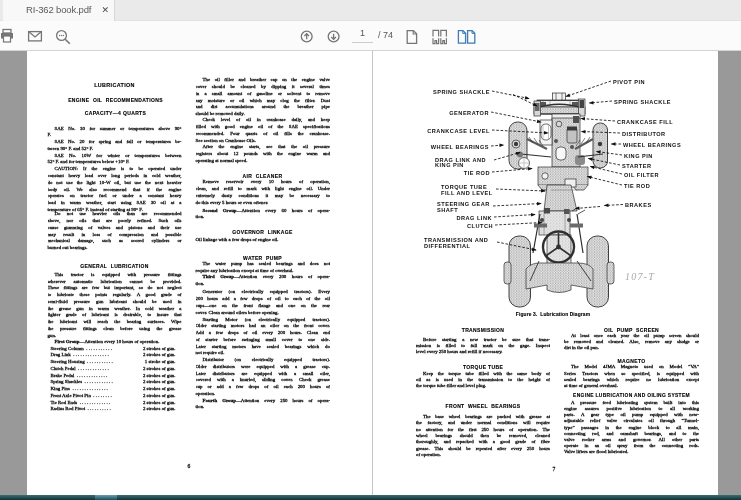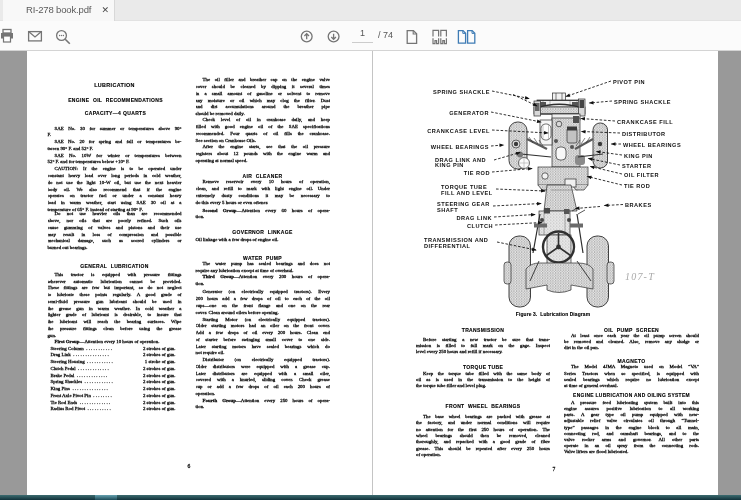--- a/index.html
+++ b/index.html
@@ -20,21 +20,21 @@
   #statusbar{left:0;top:495px;width:741px;height:5px;background:linear-gradient(#3c6c70,#11313a);}
   #statushl{left:95px;top:495px;width:22px;height:5px;background:linear-gradient(#66a2b0,#1d4a57);}
   .ln{position:absolute;font-family:"Liberation Serif",serif;font-size:4.9px;color:#000;-webkit-text-stroke:0.26px #111;white-space:nowrap;}
   .j{text-align:justify;text-align-last:justify;white-space:normal;height:6.76px;overflow:hidden;}
   .hd{position:absolute;font-family:"Liberation Sans",sans-serif;font-weight:bold;font-size:5px;color:#000;-webkit-text-stroke:0.12px #000;letter-spacing:0.35px;white-space:nowrap;transform-origin:left top;}
 </style>
 </head>
 <body>
 <div class="abs" id="tabbar"></div>
 <div class="abs" id="tab"></div>
-<div class="abs" id="tabtxt">RI-278 book.pdf</div>
+<div class="abs" id="tabtxt">RI-362 book.pdf</div>
 <div class="abs" id="tabx">✕</div>
 <div class="abs" id="toolbar"></div>
 <svg class="abs" style="left:0;top:21px" width="500" height="30" viewBox="0 0 500 30">
   <g fill="none" stroke="#757575" stroke-width="1.3">
     <rect x="3" y="8.5" width="8" height="3.5" fill="#fff"></rect>
     <rect x="1" y="12" width="12" height="5.5" fill="#757575" stroke="none"></rect>
     <rect x="3.5" y="15" width="7" height="6" fill="#fff" stroke="#757575" stroke-width="1.2"></rect>
     <rect x="28.6" y="10.6" width="12.8" height="9.3"></rect>
     <path d="M28.6 10.6 L35 16 L41.4 10.6"></path>
     <circle cx="61.5" cy="14.5" r="4.9"></circle>

